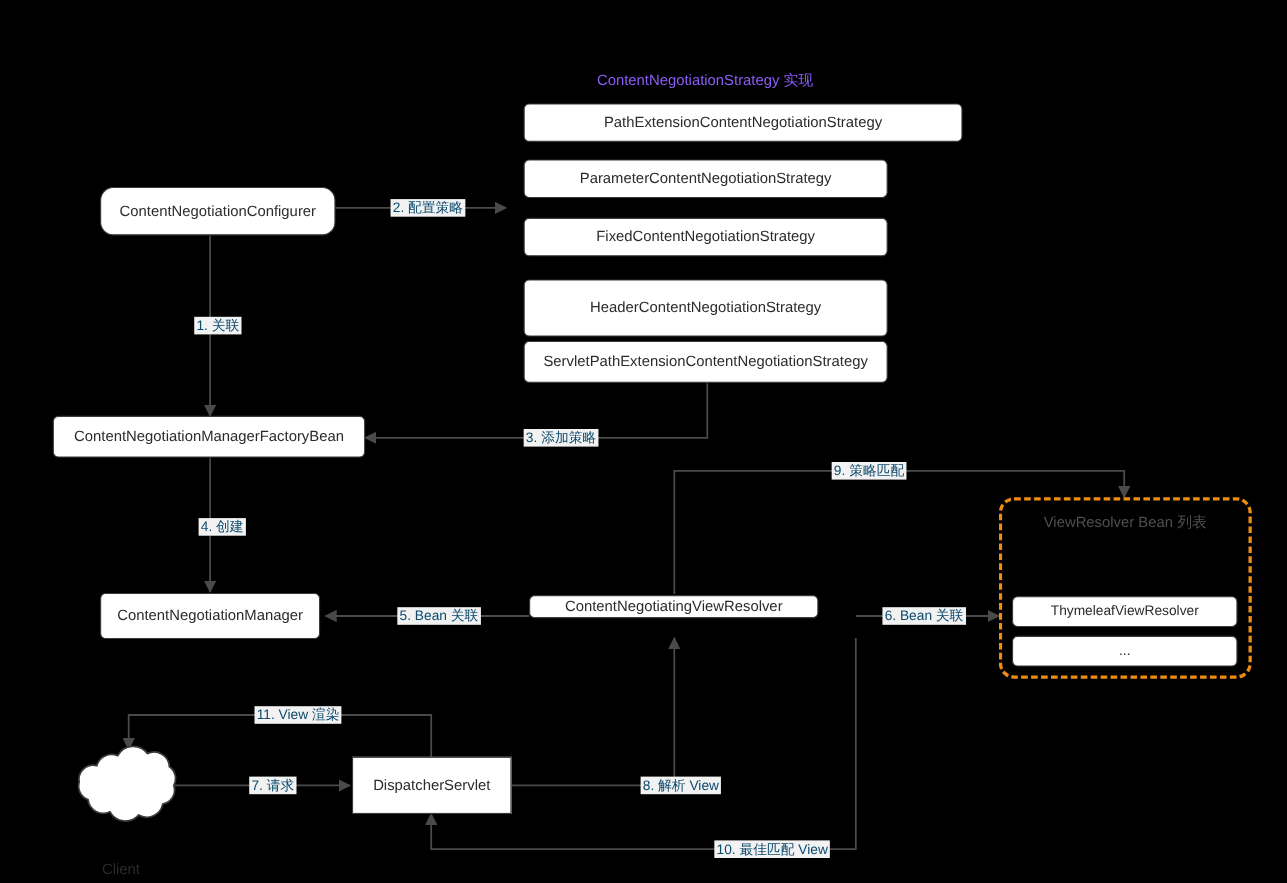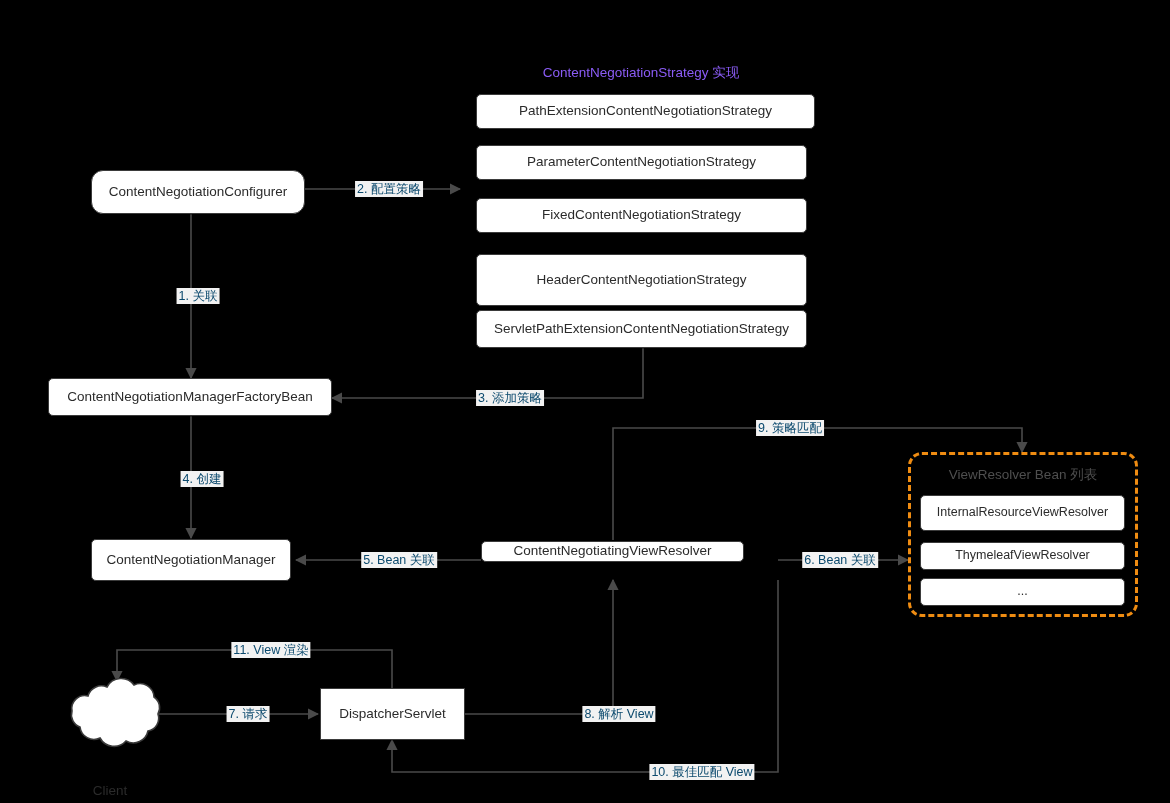--- a/index.html
+++ b/index.html
@@ -124,21 +124,21 @@
       <path d="M 613 540 L 613 428 L 1022 428 L 1022 452"></path>
 
       <path d="M 778 580 L 778 772 L 392 772 L 392 740"></path>
 
       <path d="M 392 688 L 392 650 L 117 650 L 117 681"></path>
     </g>
   </svg>
 
   <div class="group-title" style="left:476px; top:64px; width:330px;">ContentNegotiationStrategy 实现</div>
 
-  <div class="node" style="left:476px; top:94px; width:339px; height:35px;">PathExtensionContentNegotiationStrategy</div>
+  <div class="node" style="left:476px; top:94px; width:399px; height:35px;">PathExtensionContentNegotiationStrategy</div>
 
   <div class="node" style="left:476px; top:145px; width:331px; height:35px;">ParameterContentNegotiationStrategy</div>
 
   <div class="node" style="left:476px; top:198px; width:331px; height:35px;">FixedContentNegotiationStrategy</div>
 
   <div class="node" style="left:476px; top:254px; width:331px; height:52px;">HeaderContentNegotiationStrategy</div>
 
   <div class="node" style="left:476px; top:310px; width:331px; height:38px;">ServletPathExtensionContentNegotiationStrategy</div>
 
   <div class="node" style="left:91px; top:170px; width:214px; height:44px;border-radius:12px;">ContentNegotiationConfigurer</div>
@@ -156,21 +156,20 @@
              a13,13 0 0 1 4,17 a13,13 0 0 1 -10,17 a15,15 0 0 1 -22,10
              a16,16 0 0 1 -26,-3 a14,14 0 0 1 -20,-11 a13,13 0 0 1 -8,-16
              a13,13 0 0 1 16,-15 z" fill="#ffffff" stroke="#3b3b3b" stroke-width="1.6"></path>
   </svg>
   <div class="cloud-label" style="left:110px; top:742px;margin-top:48px;">Client</div>
 
   <div class="dashed-group" style="left:908px; top:452px; width:230px; height:165px;">
     <div class="dashed-group-title">ViewResolver Bean 列表</div>
   </div>
 
-  <div class="node" style="left:920px; top:495px; width:205px; height:36px; font-size:12.5px;">InternalResourceViewResolver</div>
 
   <div class="node" style="left:920px; top:542px; width:205px; height:28px; font-size:12.5px;">ThymeleafViewResolver</div>
 
   <div class="node" style="left:920px; top:578px; width:205px; height:28px; font-size:12.5px;">...</div>
 
   <div class="edge-label" style="left:186px; top:296px;">1. 关联</div>
 
   <div class="edge-label" style="left:377px; top:189px;">2. 配置策略</div>
 
   <div class="edge-label" style="left:498px; top:398px;">3. 添加策略</div>

